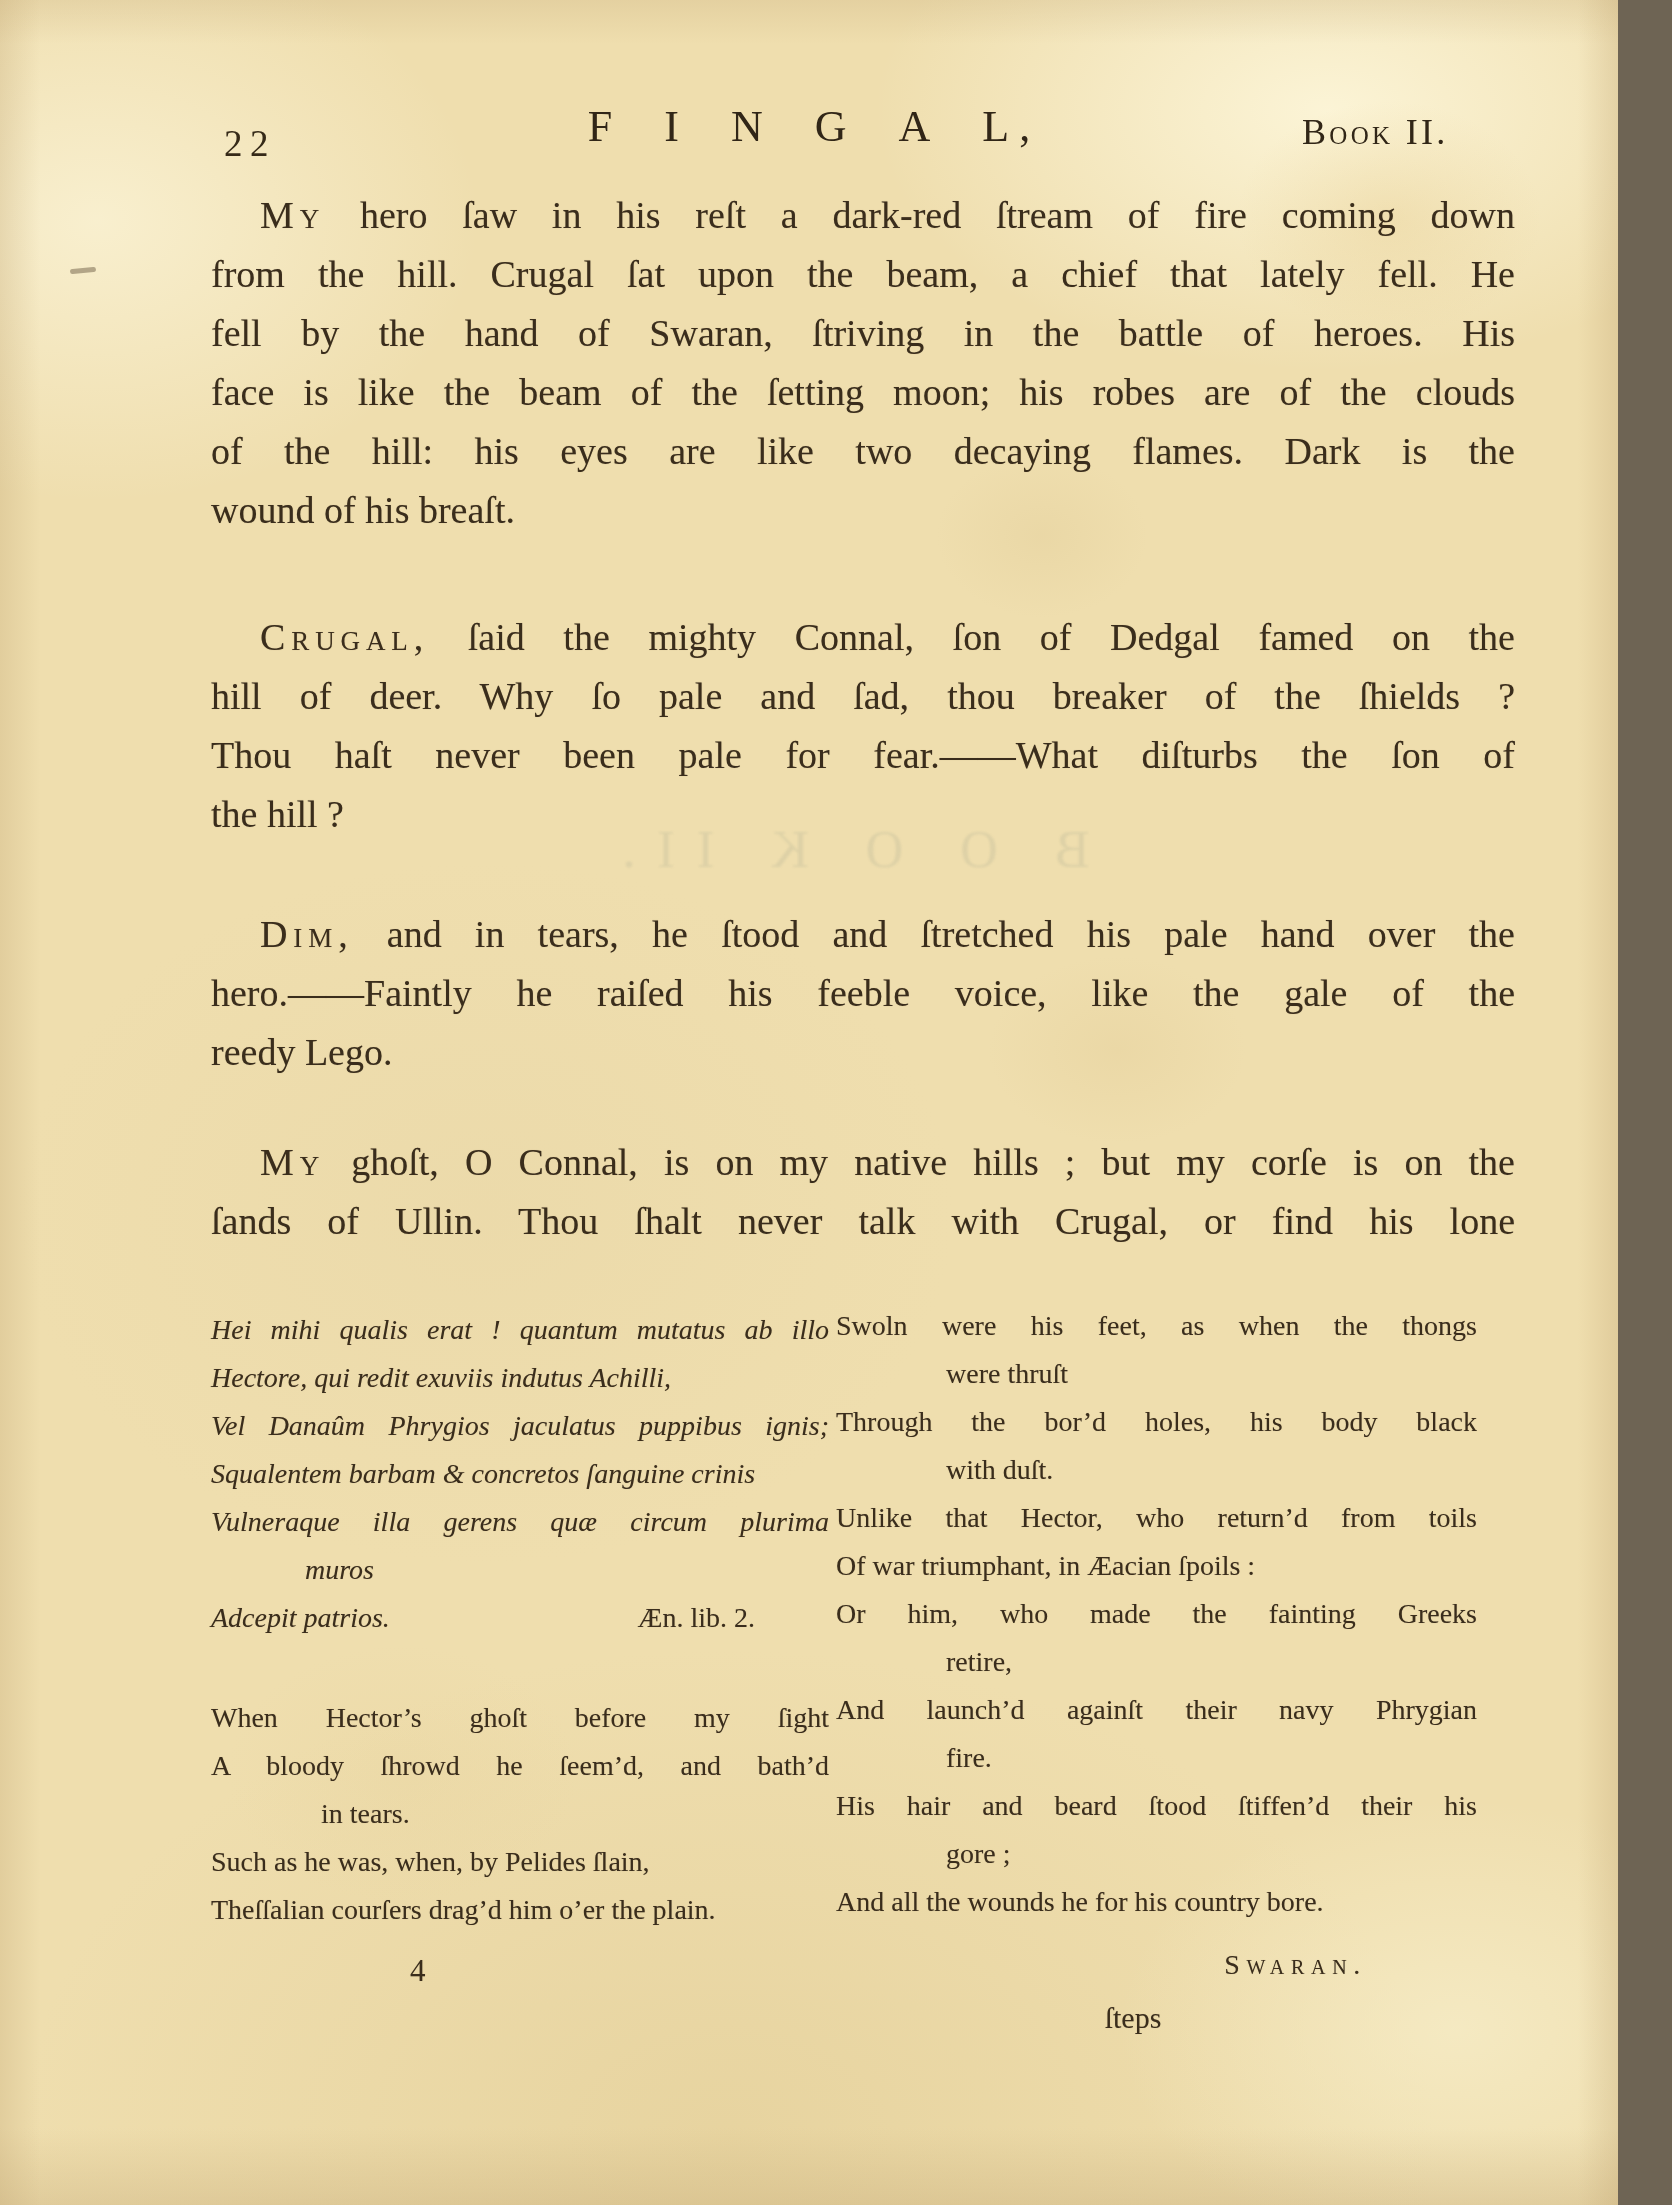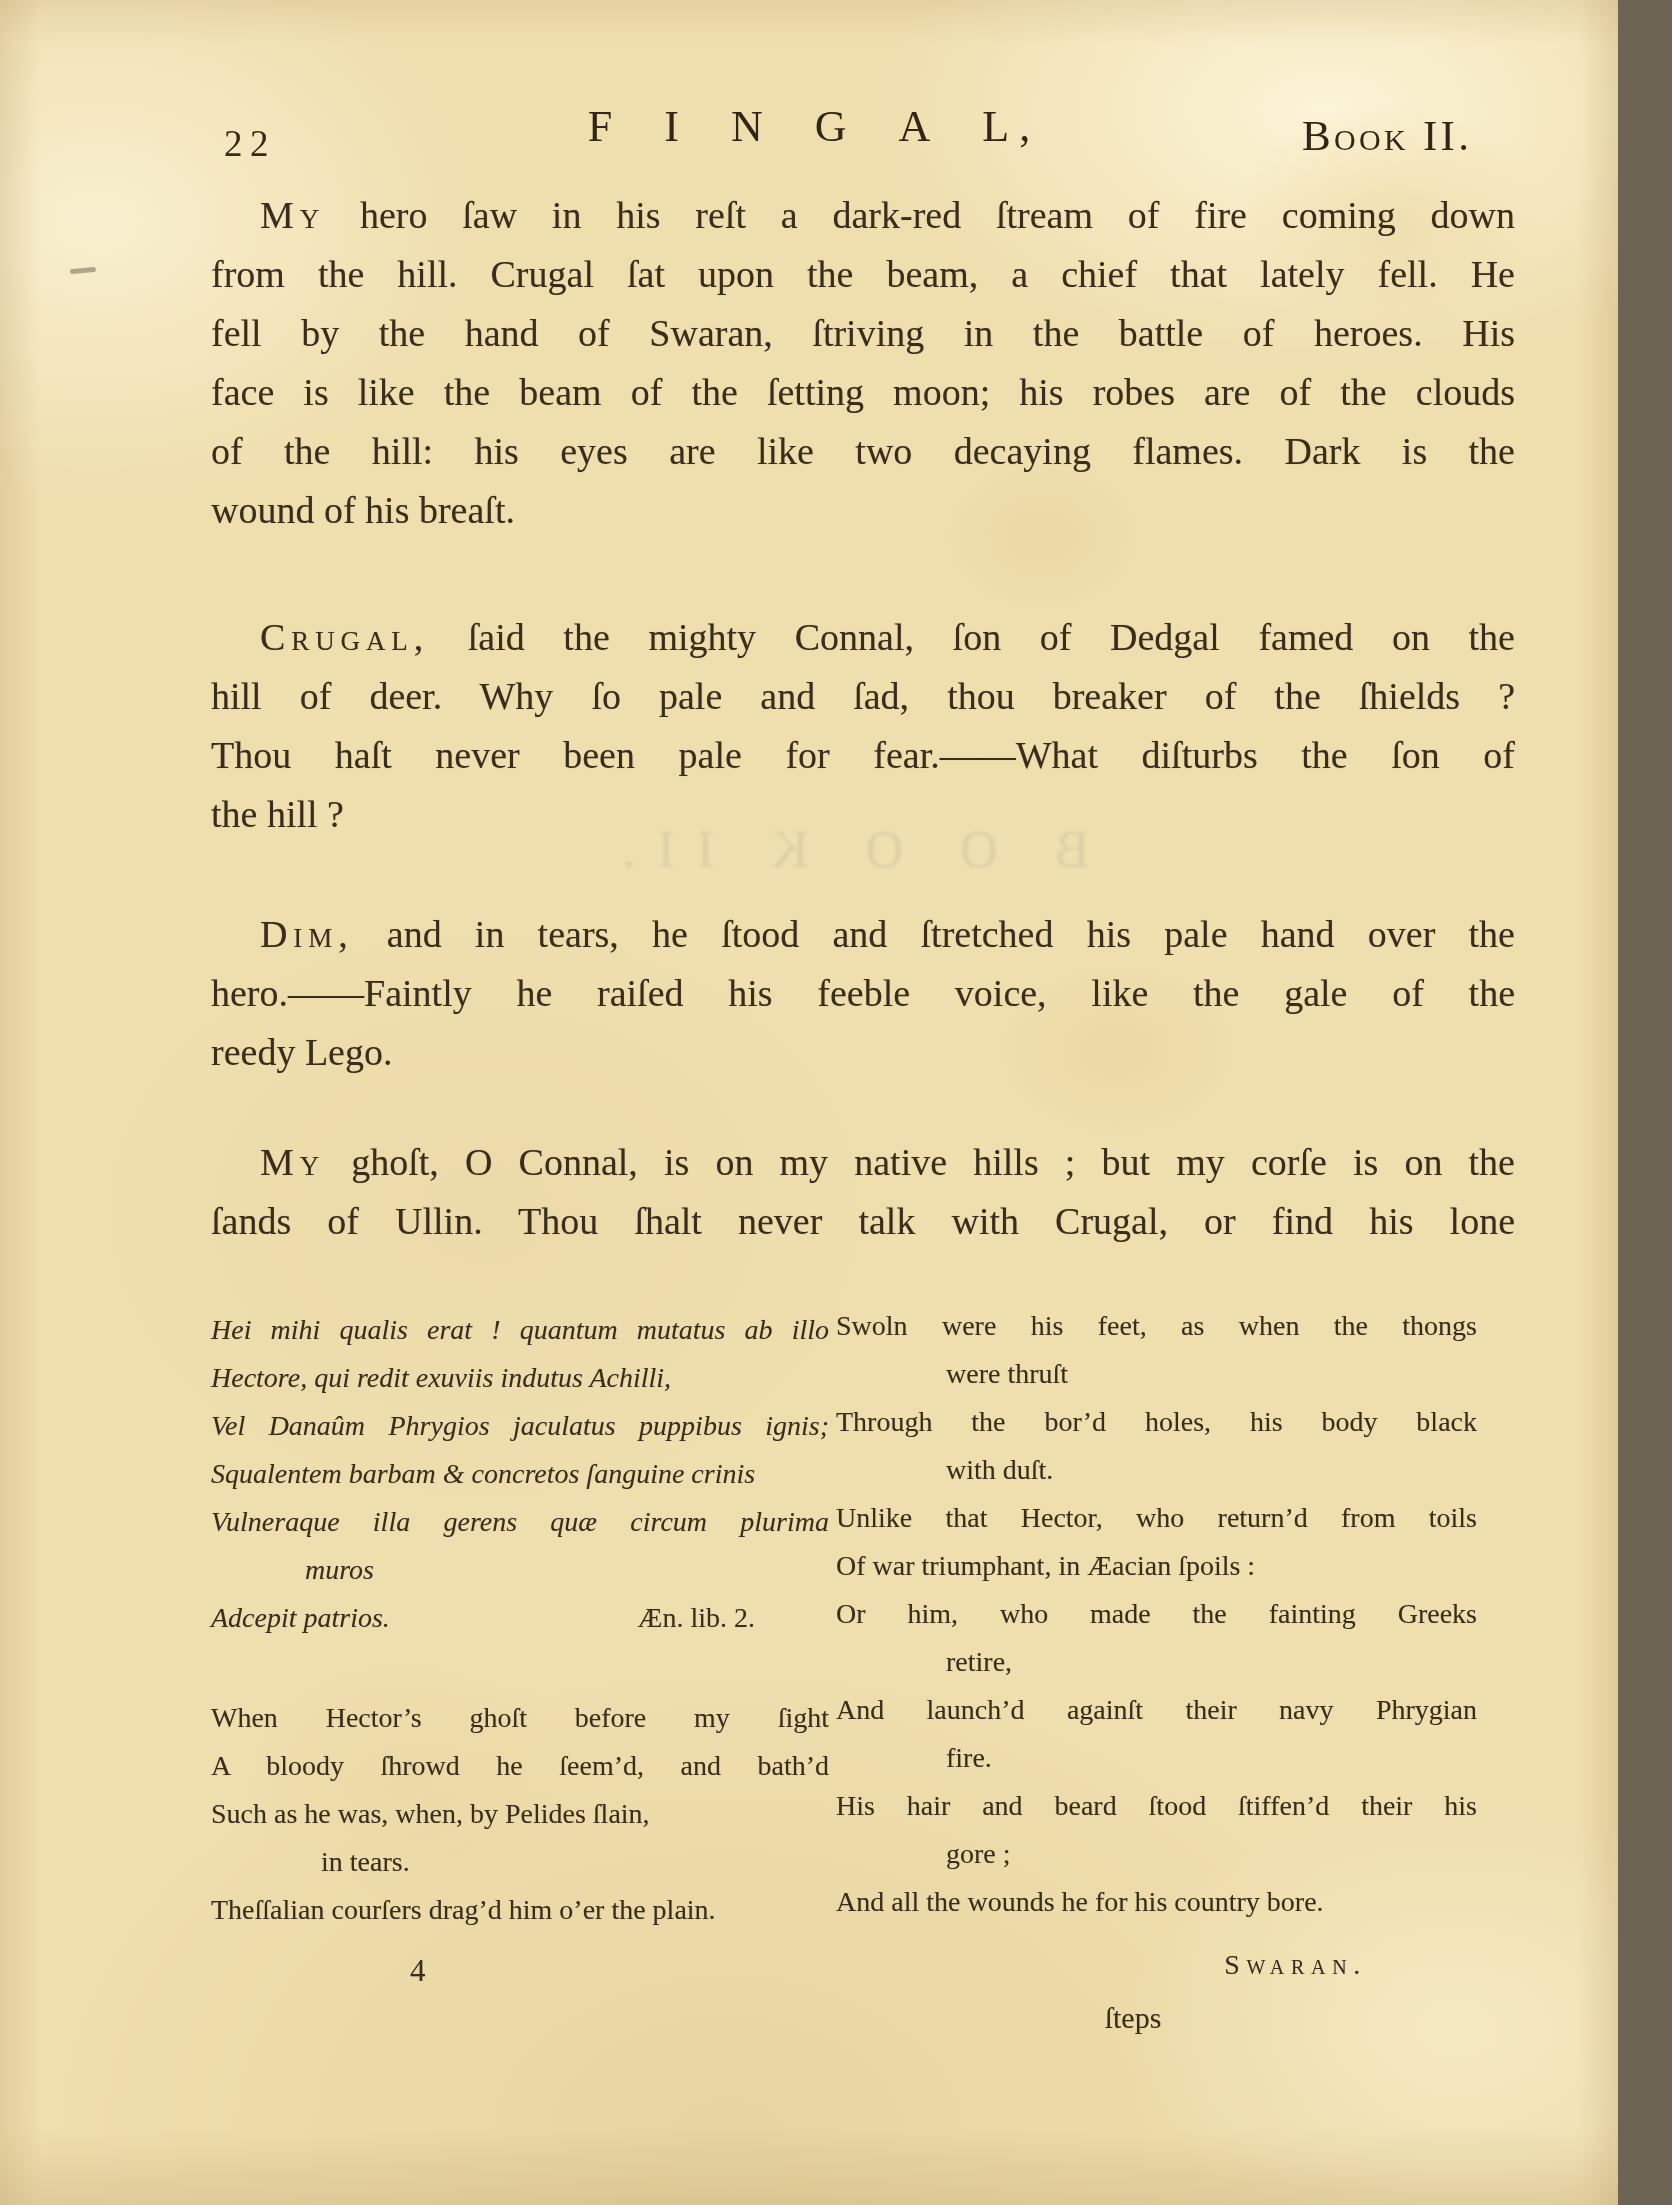--- a/index.html
+++ b/index.html
@@ -29,21 +29,21 @@
     transform:scaleX(-1);font-size:52px;letter-spacing:22px;
     color:rgba(128,140,128,.15);filter:blur(0.8px);white-space:nowrap;
   }
   .margin-mark{position:absolute;left:70px;top:268px;width:26px;height:5px;
     background:rgba(95,80,55,.45);border-radius:2.5px;transform:rotate(-6deg);}
   
   .pageno{position:absolute;left:224px;top:122px;font-size:37px;letter-spacing:7.5px;color:#362a18;}
   .title{position:absolute;left:0;top:105px;width:100%;text-align:center;font-size:44px;color:#312617;line-height:1;white-space:nowrap;}
   .title-letters{letter-spacing:52px;}
   .title-comma{margin-left:-42px;}
-  .book{position:absolute;left:1302px;top:114px;font-size:43px;font-variant:small-caps;letter-spacing:3.3px;color:#312617;line-height:1;}
+  .book{position:absolute;left:1302px;top:114px;font-size:36px;font-variant:small-caps;letter-spacing:3.3px;color:#312617;line-height:1;}
   
   .para{position:absolute;left:211px;width:1304px;font-size:38px;line-height:59px;
     text-shadow:0 0 0.8px rgba(58,45,28,.30);}
   .bl{text-align:justify;text-align-last:justify;white-space:normal;}
   .bl.nl{text-align-last:left;}
   .first-indent{padding-left:49px;}
   .lead{font-variant:small-caps;letter-spacing:5.9px;}
   
   .fn{position:absolute;font-size:28px;line-height:48px;text-shadow:0 0 0.8px rgba(58,45,28,.25);}
   .fn-left{left:211px;top:1306px;width:618px;}
@@ -106,22 +106,22 @@
     <div class="fn-line lat">Squalentem barbam &amp; concretos ſanguine crinis</div>
     <div class="fn-line lat j">Vulneraque illa gerens quæ circum plurima</div>
     <div class="fn-line lat muros">muros</div>
     <div class="fn-line cite-line">
         <span class="lat">Adcepit patrios.</span>
         <span class="roman">Æn. lib. 2.</span>
       </div>
     <div class="eng-left">
       <div class="fn-line j">When Hector’s ghoſt before my ſight</div>
       <div class="fn-line j">A bloody ſhrowd he ſeem’d, and bath’d</div>
+      <div class="fn-line cont">in tears.</div>
       <div class="fn-line">Such as he was, when, by Pelides ſlain,</div>
-      <div class="fn-line cont">in tears.</div>
       <div class="fn-line">Theſſalian courſers drag’d him o’er the plain.</div>
     </div>
     <div class="fn-line sig">4</div>
   </div>
 
   <div class="fn fn-right">
     <div class="fn-line j">Swoln were his feet, as when the thongs</div>
     <div class="fn-line cont">were thruſt</div>
     <div class="fn-line j">Through the bor’d holes, his body black</div>
     <div class="fn-line cont">with duſt.</div>

